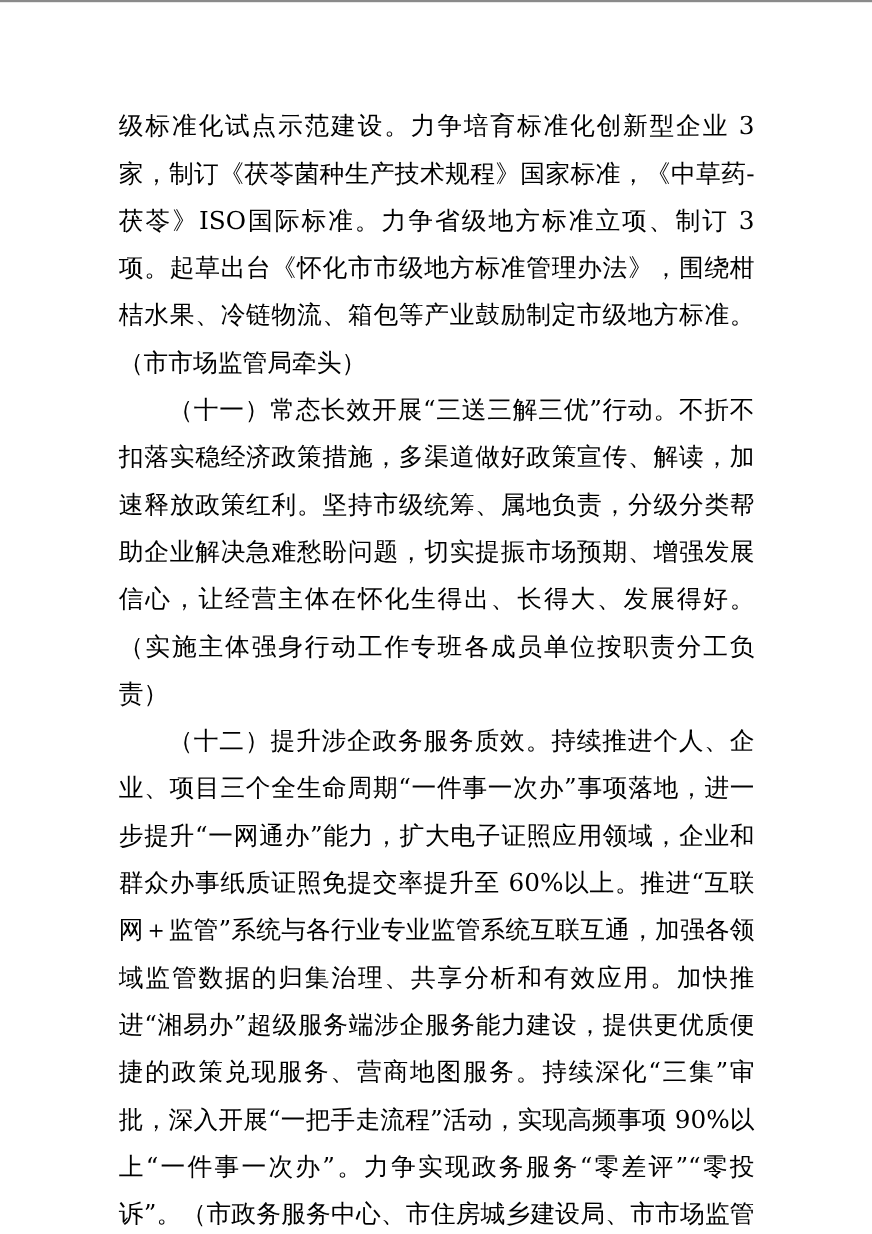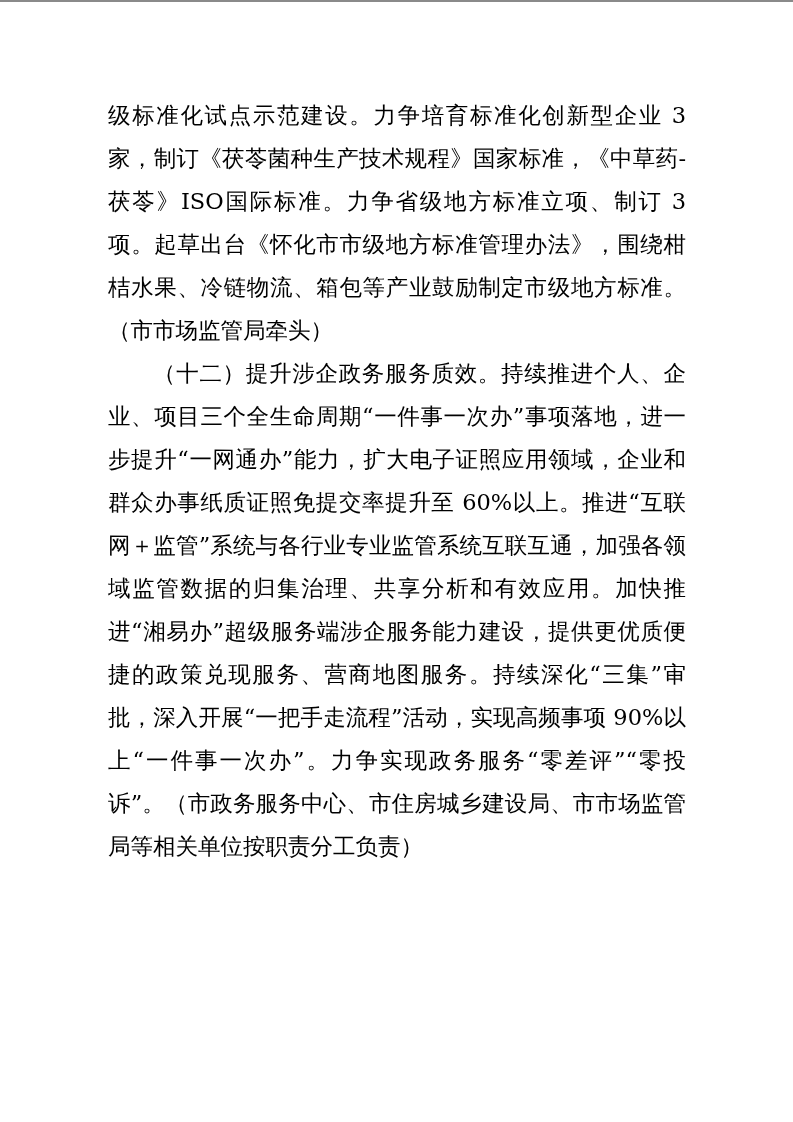--- a/index.html
+++ b/index.html
@@ -36,16 +36,17 @@
   .para.indent {
     text-indent: 45px;
   }
 </style>
 </head>
 <body>
 
 <div class="page">
   <div class="doc-body">
     <p class="para">级标准化试点示范建设。力争培育标准化创新型企业 3 家，制订《茯苓菌种生产技术规程》国家标准，《中草药-茯苓》ISO国际标准。力争省级地方标准立项、制订 3 项。起草出台《怀化市市级地方标准管理办法》，围绕柑桔水果、冷链物流、箱包等产业鼓励制定市级地方标准。（市市场监管局牵头）</p>
+    <p class="para indent">（十一）常态长效开展“三送三解三优”行动。不折不扣落实稳经济政策措施，多渠道做好政策宣传、解读，加速释放政策红利。坚持市级统筹、属地负责，分级分类帮助企业解决急难愁盼问题，切实提振市场预期、增强发展信心，让经营主体在怀化生得出、长得大、发展得好。（实施主体强身行动工作专班各成员单位按职责分工负责）</p>
     <p class="para indent">（十二）提升涉企政务服务质效。持续推进个人、企业、项目三个全生命周期“一件事一次办”事项落地，进一步提升“一网通办”能力，扩大电子证照应用领域，企业和群众办事纸质证照免提交率提升至 60%以上。推进“互联网＋监管”系统与各行业专业监管系统互联互通，加强各领域监管数据的归集治理、共享分析和有效应用。加快推进“湘易办”超级服务端涉企服务能力建设，提供更优质便捷的政策兑现服务、营商地图服务。持续深化“三集”审批，深入开展“一把手走流程”活动，实现高频事项 90%以上“一件事一次办”。力争实现政务服务“零差评”“零投诉”。（市政务服务中心、市住房城乡建设局、市市场监管局等相关单位按职责分工负责）</p>
 
   </div>
 </div>
 
 </body></html>

